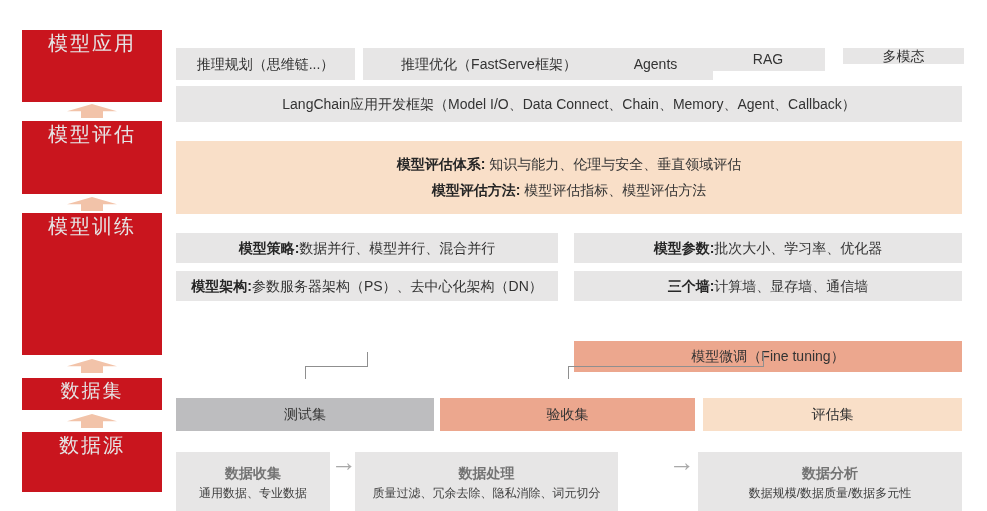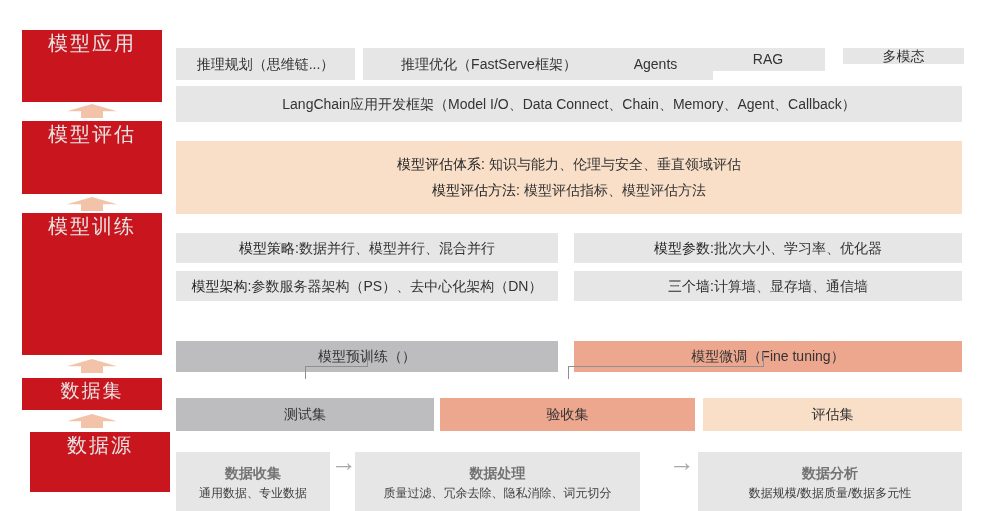--- a/index.html
+++ b/index.html
@@ -21,21 +21,21 @@
   }
   
   .block{
     position:absolute;display:flex;align-items:center;justify-content:center;
     font-size:14px;color:#333;text-align:center;line-height:1.35;margin-top:20px;
   }
   .gray{background:#E7E6E6;}
   .darkgray{background:#BDBDBF;}
   .salmon{background:#ECA78E;}
   .peach{background:#F9DFC8;}
-  .lbl{font-weight:normal;color:#262626;white-space:pre;}
+  .lbl{font-weight:bold;color:#262626;white-space:pre;}
   .eval-block{flex-direction:column;line-height:1.8;}
   .col{flex-direction:column;line-height:1.5;}
   .col .title{font-weight:bold;font-size:14px;color:#737373;}
   .col .sub{font-size:12px;color:#404040;}
   
   .conn-v{position:absolute;border-right:1px solid #8f8f8f;}
   .conn-l{position:absolute;border-left:1px solid #8f8f8f;border-top:1px solid #8f8f8f;}
   
   .flow-arrow{
     position:absolute;font-size:26px;font-weight:300;color:#A9A9A9;
@@ -52,21 +52,21 @@
     </div>
   <div class="stage" style="top:121px;height:73px;">
       <span>模型评估</span>
     </div>
   <div class="stage" style="top:213px;height:142px;">
       <span>模型训练</span>
     </div>
   <div class="stage" style="top:378px;height:32px;font-size:19px;">
       <span>数据集</span>
     </div>
-  <div class="stage" style="top:432px;height:60px;margin-left:8px;">
+  <div class="stage" style="top:432px;height:60px;">
       <span>数据源</span>
     </div>
 
   <div class="up-arrow" style="top:104px;"></div>
   <div class="up-arrow" style="top:197px;"></div>
   <div class="up-arrow" style="top:359px;"></div>
   <div class="up-arrow" style="top:414px;"></div>
 
   <div class="block gray" style="left:176px;top:28px;width:179px;height:32px;">
       <span>推理规划（思维链...）</span>
@@ -105,23 +105,20 @@
   <div class="block gray" style="left:176px;top:251px;width:382px;height:30px;">
       <span class="lbl">模型架构:</span>
       <span> 参数服务器架构（PS）、去中心化架构（DN）</span>
     </div>
   <div class="block gray" style="left:574px;top:251px;width:388px;height:30px;">
       <span class="lbl">三个墙:</span>
       <span> 计算墙、显存墙、通信墙</span>
     </div>
 
 
-  <div class="block darkgray" style="left:176px;top:321px;width:382px;height:31px;">
-      <span>模型预训练（）</span>
-    </div>
   <div class="block salmon" style="left:574px;top:321px;width:388px;height:31px;">
       <span>模型微调（Fine tuning）</span>
     </div>
 
   <div class="conn-v" style="left:305px;top:352px;width:62px;height:14px;"></div>
   <div class="conn-l" style="left:305px;top:366px;width:62px;height:12px;"></div>
   <div class="conn-v" style="left:568px;top:352px;width:195px;height:14px;"></div>
   <div class="conn-l" style="left:568px;top:366px;width:195px;height:12px;"></div>
 
   <div class="block darkgray" style="left:176px;top:378px;width:258px;height:33px;">
@@ -132,21 +129,21 @@
     </div>
   <div class="block peach" style="left:703px;top:378px;width:259px;height:33px;">
       <span>评估集</span>
     </div>
 
   <div class="block gray col" style="left:176px;top:432px;width:154px;height:60px;">
     <div class="title">数据收集</div>
     <div class="sub">通用数据、专业数据</div>
   </div>
   <span class="flow-arrow" style="left:331px;top:449px;">→</span>
-  <div class="block gray col" style="left:355px;top:432px;width:285px;height:60px;">
+  <div class="block gray col" style="left:355px;top:432px;width:263px;height:60px;">
     <div class="title">数据处理</div>
     <div class="sub">质量过滤、冗余去除、隐私消除、词元切分</div>
   </div>
   <span class="flow-arrow" style="left:669px;top:449px;">→</span>
   <div class="block gray col" style="left:698px;top:432px;width:264px;height:60px;">
     <div class="title">数据分析</div>
     <div class="sub">数据规模/数据质量/数据多元性</div>
   </div>
 
 </div>

